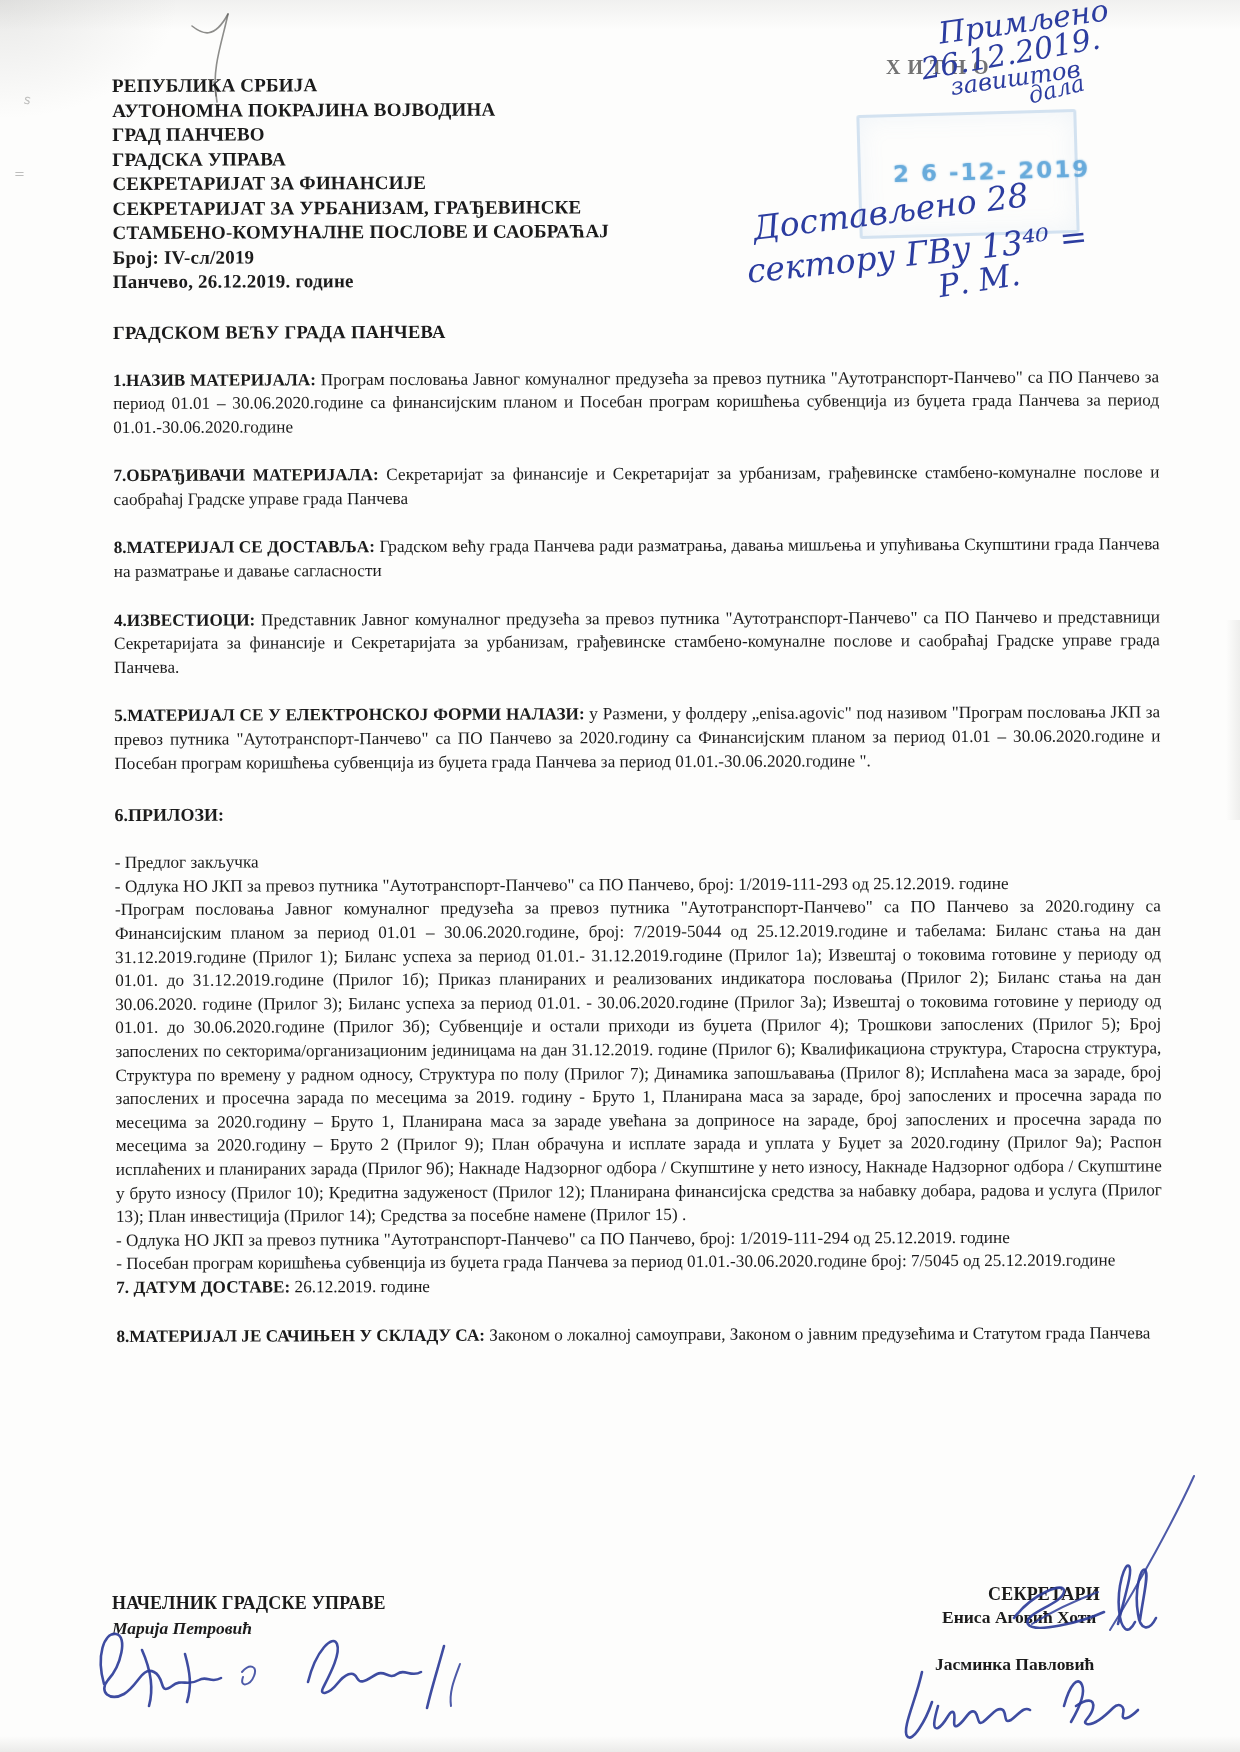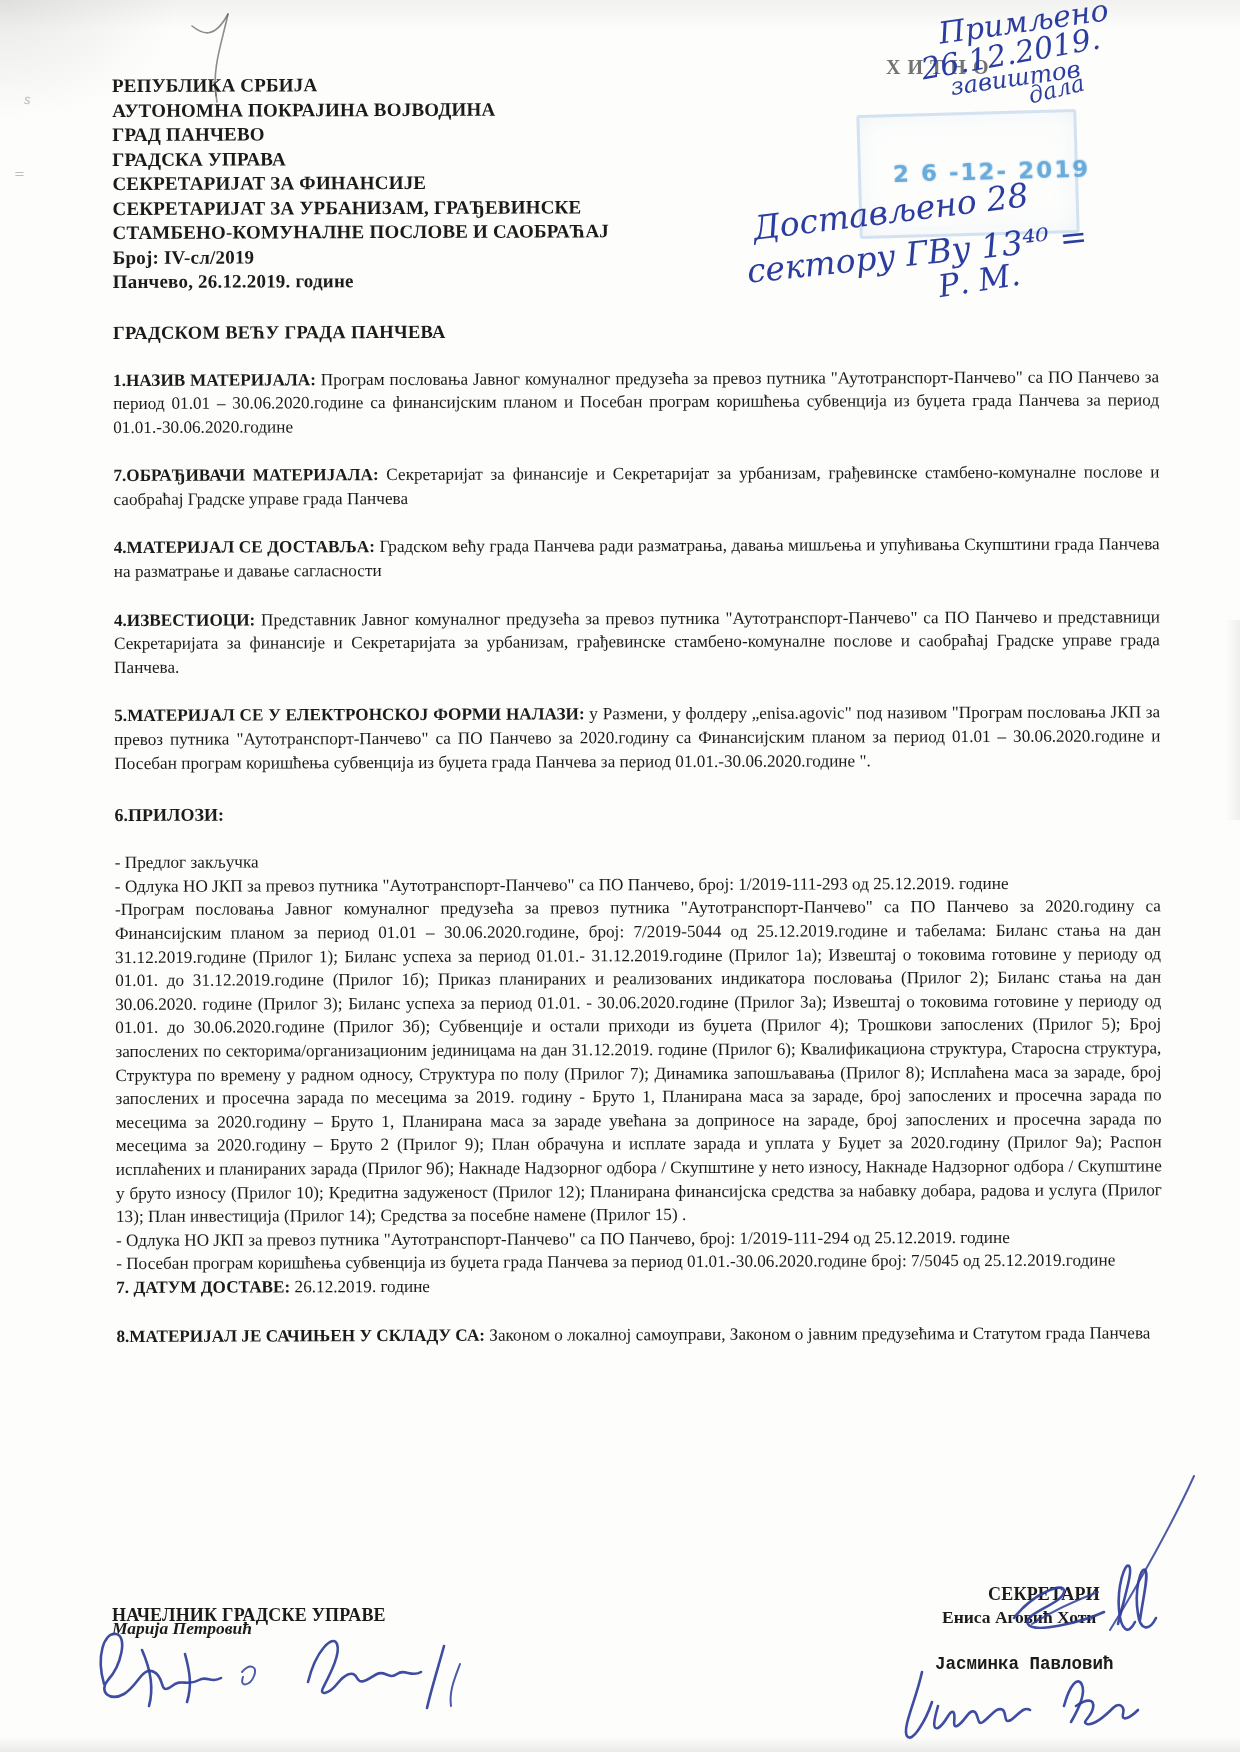--- a/index.html
+++ b/index.html
@@ -49,25 +49,25 @@
     transform:rotate(-1.6deg);filter:blur(.3px);
     box-shadow:inset 0 0 24px rgba(140,180,220,.12);}
   .stamp-date{position:absolute;left:32px;top:44px;color:#58a2d8;
     font-family:"DejaVu Sans",sans-serif;font-weight:bold;font-size:23px;
     letter-spacing:2px;opacity:.9;text-shadow:0 0 2px rgba(88,162,216,.55);white-space:nowrap;}
 
   
   .abs{position:absolute;white-space:nowrap;}
   .sig-title{font-weight:bold;font-size:18px;letter-spacing:.2px;}
   .sig-name{font-weight:bold;font-size:17.5px;}
-  .sl-title{left:112px;top:1593px;margin-top:12px;}
+  .sl-title{left:112px;top:1593px;}
   .sl-name{left:112px;top:1618px;font-style:italic;}
   .sr-title{left:988px;top:1584px;}
   .sr-name1{left:942px;top:1607px;}
-  .sr-name2{left:935px;top:1654px;font-family:Liberation Mono, monospace;}
+  .sr-name2{left:935px;top:1654px;}
 
   .sig-svg{position:absolute;pointer-events:none;}
   .ink{stroke:#2e3d99;stroke-width:2.6;fill:none;stroke-linecap:round;stroke-linejoin:round;opacity:.92;}
   .ink-thin{stroke:#2e3d99;stroke-width:2;fill:none;stroke-linecap:round;opacity:.85;}
   .pen-gray{stroke:#5c5c5a;stroke-width:1.6;fill:none;stroke-linecap:round;opacity:.7;}
 </style>
 </head>
 <body>
 
 <div class="page">
@@ -110,21 +110,21 @@
     <div class="hdr-line">СТАМБЕНО-КОМУНАЛНЕ ПОСЛОВЕ И САОБРАЋАЈ</div>
     <div class="hdr-line">Број: IV-сл/2019</div>
     <div class="hdr-line">Панчево, 26.12.2019. године</div>
 
     <div class="recipient">ГРАДСКОМ ВЕЋУ ГРАДА ПАНЧЕВА</div>
 
     <p class="para"><span class="lbl">1.НАЗИВ МАТЕРИЈАЛА: </span><span>Програм пословања Јавног комуналног предузећа за превоз путника "Аутотранспорт-Панчево" са ПО Панчево за период 01.01 – 30.06.2020.године са финансијским планом и Посебан програм коришћења субвенција из буџета града Панчева за период 01.01.-30.06.2020.године</span></p>
 
     <p class="para"><span class="lbl">7.ОБРАЂИВАЧИ МАТЕРИЈАЛА: </span><span>Секретаријат за финансије и Секретаријат за урбанизам, грађевинске стамбено-комуналне послове и саобраћај Градске управе града Панчева</span></p>
 
-    <p class="para"><span class="lbl">4.МАТЕРИЈАЛ СЕ ДОСТАВЉА: </span><span>Градском већу града Панчева ради разматрања, давања мишљења и упућивања Скупштини града Панчева на разматрање и давање сагласности</span></p>
+    <p class="para"><span class="lbl">8.МАТЕРИЈАЛ СЕ ДОСТАВЉА: </span><span>Градском већу града Панчева ради разматрања, давања мишљења и упућивања Скупштини града Панчева на разматрање и давање сагласности</span></p>
 
     <p class="para"><span class="lbl">4.ИЗВЕСТИОЦИ: </span><span>Представник Јавног комуналног предузећа за превоз путника "Аутотранспорт-Панчево" са ПО Панчево и представници Секретаријата за финансије и Секретаријата за урбанизам, грађевинске стамбено-комуналне послове и саобраћај Градске управе града Панчева.</span></p>
 
     <p class="para"><span class="lbl">5.МАТЕРИЈАЛ СЕ У ЕЛЕКТРОНСКОЈ ФОРМИ НАЛАЗИ: </span><span>у Размени, у фолдеру „enisa.agovic" под називом "Програм пословања ЈКП за превоз путника "Аутотранспорт-Панчево" са ПО Панчево за 2020.годину са Финансијским планом за период 01.01 – 30.06.2020.године и Посебан програм коришћења субвенција из буџета града Панчева за период 01.01.-30.06.2020.године ".</span></p>
 
     <div class="prilozi">6.ПРИЛОЗИ:</div>
 
     <div class="list">
       <p class="item">- Предлог закључка</p>
       <p class="item">- Одлука НО ЈКП за превоз путника "Аутотранспорт-Панчево" са ПО Панчево, број: 1/2019-111-293 од 25.12.2019. године</p>

